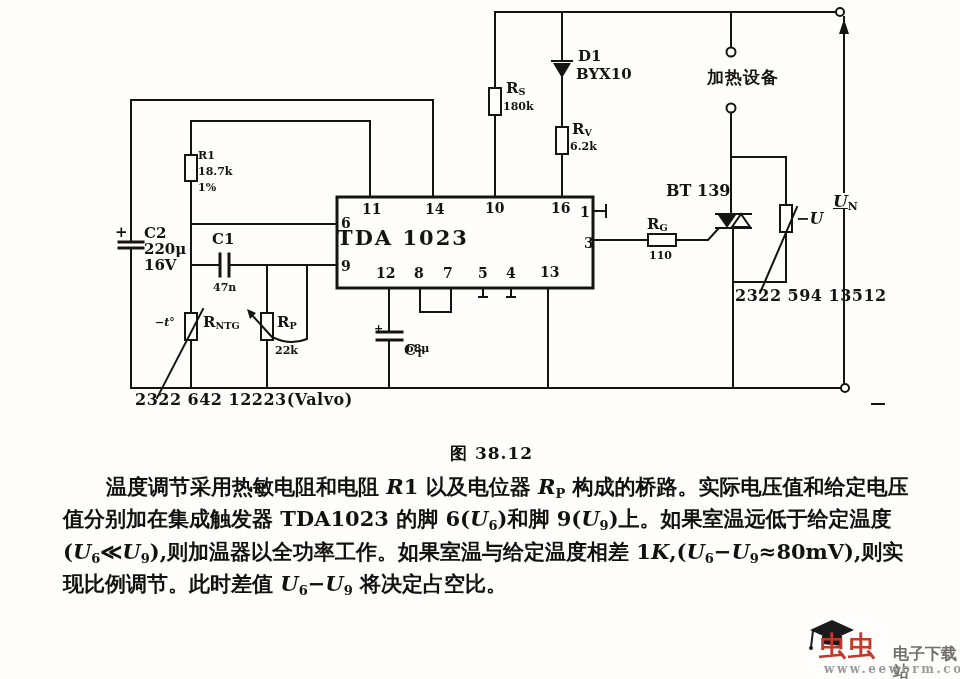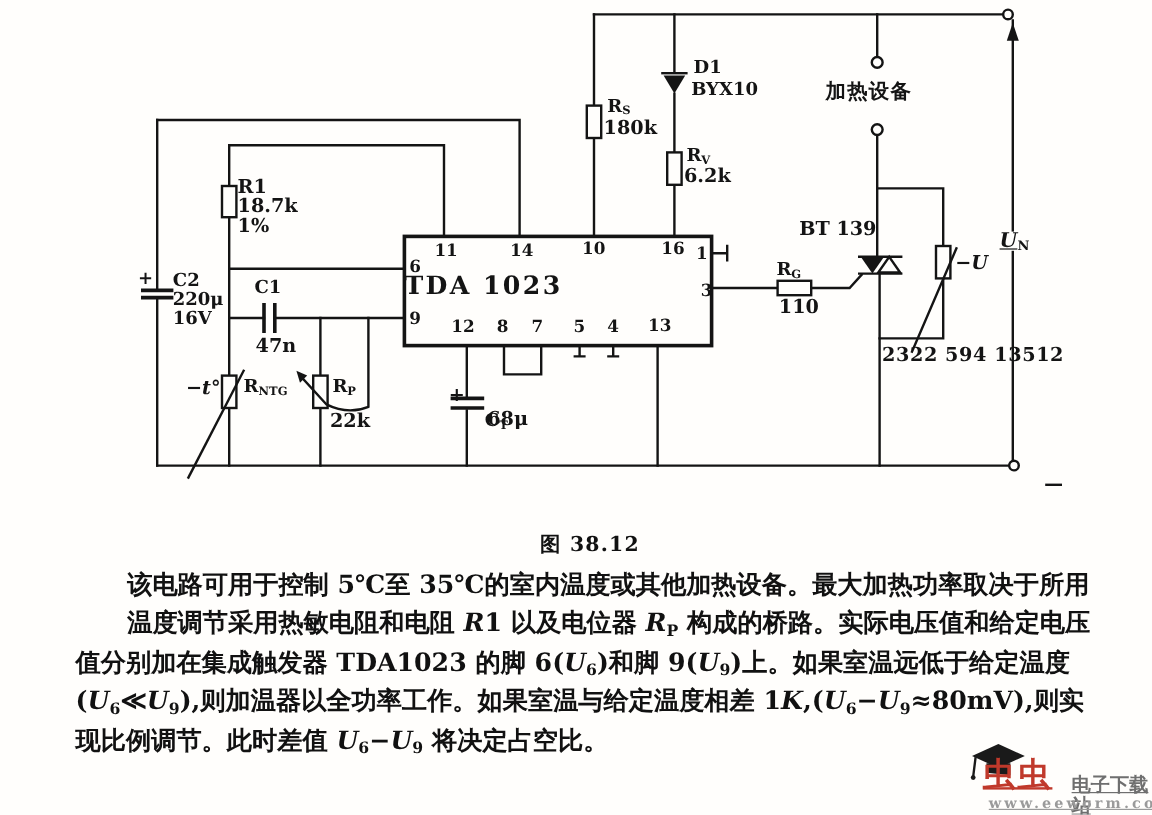--- a/index.html
+++ b/index.html
@@ -1,31 +1,31 @@
 <!DOCTYPE html>
 <html><head>
 <meta charset="utf-8">
 <style>
   html,body{margin:0;padding:0;background:#ffffff;}
   .page{position:relative;width:960px;height:679px;background:#fffefc;overflow:hidden;
         font-family:"DejaVu Serif","Liberation Serif",serif;color:#111;}
   svg{position:absolute;left:0;top:0;}
-  .lbl{position:absolute;white-space:nowrap;font-weight:bold;font-size:16px;line-height:16px;color:#141414;}
+  .lbl{position:absolute;white-space:nowrap;font-weight:bold;font-size:11px;line-height:16px;color:#141414;}
   .lbl sub{font-size:64%;vertical-align:-0.25em;line-height:0;}
   .it{font-style:italic;}
   .ic-name{width:256px;text-align:left;font-size:21px;letter-spacing:2px;}
   .pin{font-size:14px;}
   .cjk{font-size:17px;letter-spacing:1px;}
   .code{font-size:16px;letter-spacing:0.5px;}
   .caption{position:absolute;left:450px;top:442px;font-size:17px;font-weight:bold;letter-spacing:1px;}
   .bodytext{position:absolute;left:63px;top:471px;width:860px;font-size:21px;line-height:32.4px;font-weight:bold;}
   .bodytext .line{white-space:nowrap;}
   .bodytext .indent{text-indent:43px;}
   .bodytext sub{font-size:62%;vertical-align:-0.3em;line-height:0;}
-  .wm{position:absolute;font-weight:bold;text-decoration:underline;}
+  .wm{position:absolute;font-weight:bold;}
   .wm-brand{left:819px;top:631px;font-size:27px;line-height:30px;letter-spacing:2px;}
   .wm-site{left:877px;top:645px;font-size:16px;line-height:18px;}
   .wm-url{left:824px;top:662px;font-size:12px;line-height:14px;letter-spacing:2.6px;}
   .bg-white{background:#fffefc;padding:0 2px;}
 </style>
 </head>
 <body>
 
 <div class="page">
 
@@ -120,48 +120,48 @@
   <div class="lbl" style="left:275px;top:343px;">22k</div>
   <div class="lbl" style="left:374px;top:321px;">+</div>
   <div class="lbl" style="left:404px;top:322px;font-size:15px;margin-top:20px;"><span>C</span><sub>T</sub></div>
   <div class="lbl" style="left:406px;top:341px;">68μ</div>
   <div class="lbl" style="left:506px;top:80px;font-size:15px;"><span>R</span><sub>S</sub></div>
   <div class="lbl" style="left:503px;top:99px;">180k</div>
   <div class="lbl" style="left:578px;top:48px;font-size:15px;">D1</div>
   <div class="lbl" style="left:576px;top:66px;font-size:15px;">BYX10</div>
   <div class="lbl" style="left:572px;top:121px;font-size:15px;"><span>R</span><sub>V</sub></div>
   <div class="lbl" style="left:570px;top:139px;">6.2k</div>
-  <div class="lbl cjk" style="left:688px;top:69px;">加热设备</div>
+  <div class="lbl cjk" style="left:707px;top:69px;">加热设备</div>
   <div class="lbl" style="left:666px;top:183px;font-size:16px;">BT 139</div>
   <div class="lbl" style="left:647px;top:216px;font-size:15px;"><span>R</span><sub>G</sub></div>
   <div class="lbl" style="left:649px;top:248px;">110</div>
   <div class="lbl" style="left:796px;top:211px;font-size:16px;"><span>−</span><span style="font-style: italic;">U</span></div>
   <div class="lbl bg-white" style="left:831px;top:193px;font-size:17px;text-decoration:underline;"><span style="font-style: italic;">U</span><sub>N</sub></div>
   <div class="lbl code" style="left:735px;top:288px;">2322 594 13512</div>
+  <div class="lbl code" style="left:135px;top:392px;">2322 642 12223(Valvo)</div>
 
   <div class="lbl ic-name" style="left:337px;top:230px;">TDA 1023</div>
   <div class="lbl pin" style="left:362px;top:201px;">11</div>
   <div class="lbl pin" style="left:425px;top:201px;">14</div>
   <div class="lbl pin" style="left:485px;top:200px;">10</div>
   <div class="lbl pin" style="left:551px;top:200px;">16</div>
   <div class="lbl pin" style="left:580px;top:204px;">1</div>
   <div class="lbl pin" style="left:584px;top:235px;">3</div>
   <div class="lbl pin" style="left:341px;top:215px;">6</div>
   <div class="lbl pin" style="left:341px;top:258px;">9</div>
   <div class="lbl pin" style="left:376px;top:265px;">12</div>
   <div class="lbl pin" style="left:414px;top:265px;">8</div>
   <div class="lbl pin" style="left:443px;top:265px;">7</div>
   <div class="lbl pin" style="left:478px;top:265px;">5</div>
   <div class="lbl pin" style="left:506px;top:265px;">4</div>
   <div class="lbl pin" style="left:540px;top:264px;">13</div>
 
   <div class="caption">图 38.12</div>
 
   <div class="bodytext">
-    <div class="line indent"><span>该电路可用于控制 5℃至 35℃的室内温度或其他加热设备。最大加热功率取决于所用</span></div>
     <div class="line indent"><span>温度调节采用热敏电阻和电阻 </span><span style="font-style: italic;">R</span><span>1 以及电位器 </span><span style="font-style: italic;">R</span><sub>P</sub><span> 构成的桥路。实际电压值和给定电压</span></div>
     <div class="line"><span>值分别加在集成触发器 TDA1023 的脚 6(</span><span style="font-style: italic;">U</span><sub>6</sub><span>)和脚 9(</span><span style="font-style: italic;">U</span><sub>9</sub><span>)上。如果室温远低于给定温度</span></div>
     <div class="line"><span>(</span><span style="font-style: italic;">U</span><sub>6</sub><span>≪</span><span style="font-style: italic;">U</span><sub>9</sub><span>),则加温器以全功率工作。如果室温与给定温度相差 1</span><span style="font-style: italic;">K</span><span>,(</span><span style="font-style: italic;">U</span><sub>6</sub><span>−</span><span style="font-style: italic;">U</span><sub>9</sub><span>≈80mV),则实</span></div>
     <div class="line"><span>现比例调节。此时差值 </span><span style="font-style: italic;">U</span><sub>6</sub><span>−</span><span style="font-style: italic;">U</span><sub>9</sub><span> 将决定占空比。</span></div>
   </div>
 
   <svg width="52" height="36" style="left:806px;top:617px;">
     <polygon points="4,13 26,3 48,13 26,23" fill="#1a1a1a"></polygon>
     <polygon points="16,19 36,19 36,29 16,27" fill="#1a1a1a"></polygon>
     <path d="M7,14 L5,30" stroke="#1a1a1a" stroke-width="2" fill="none"></path>

